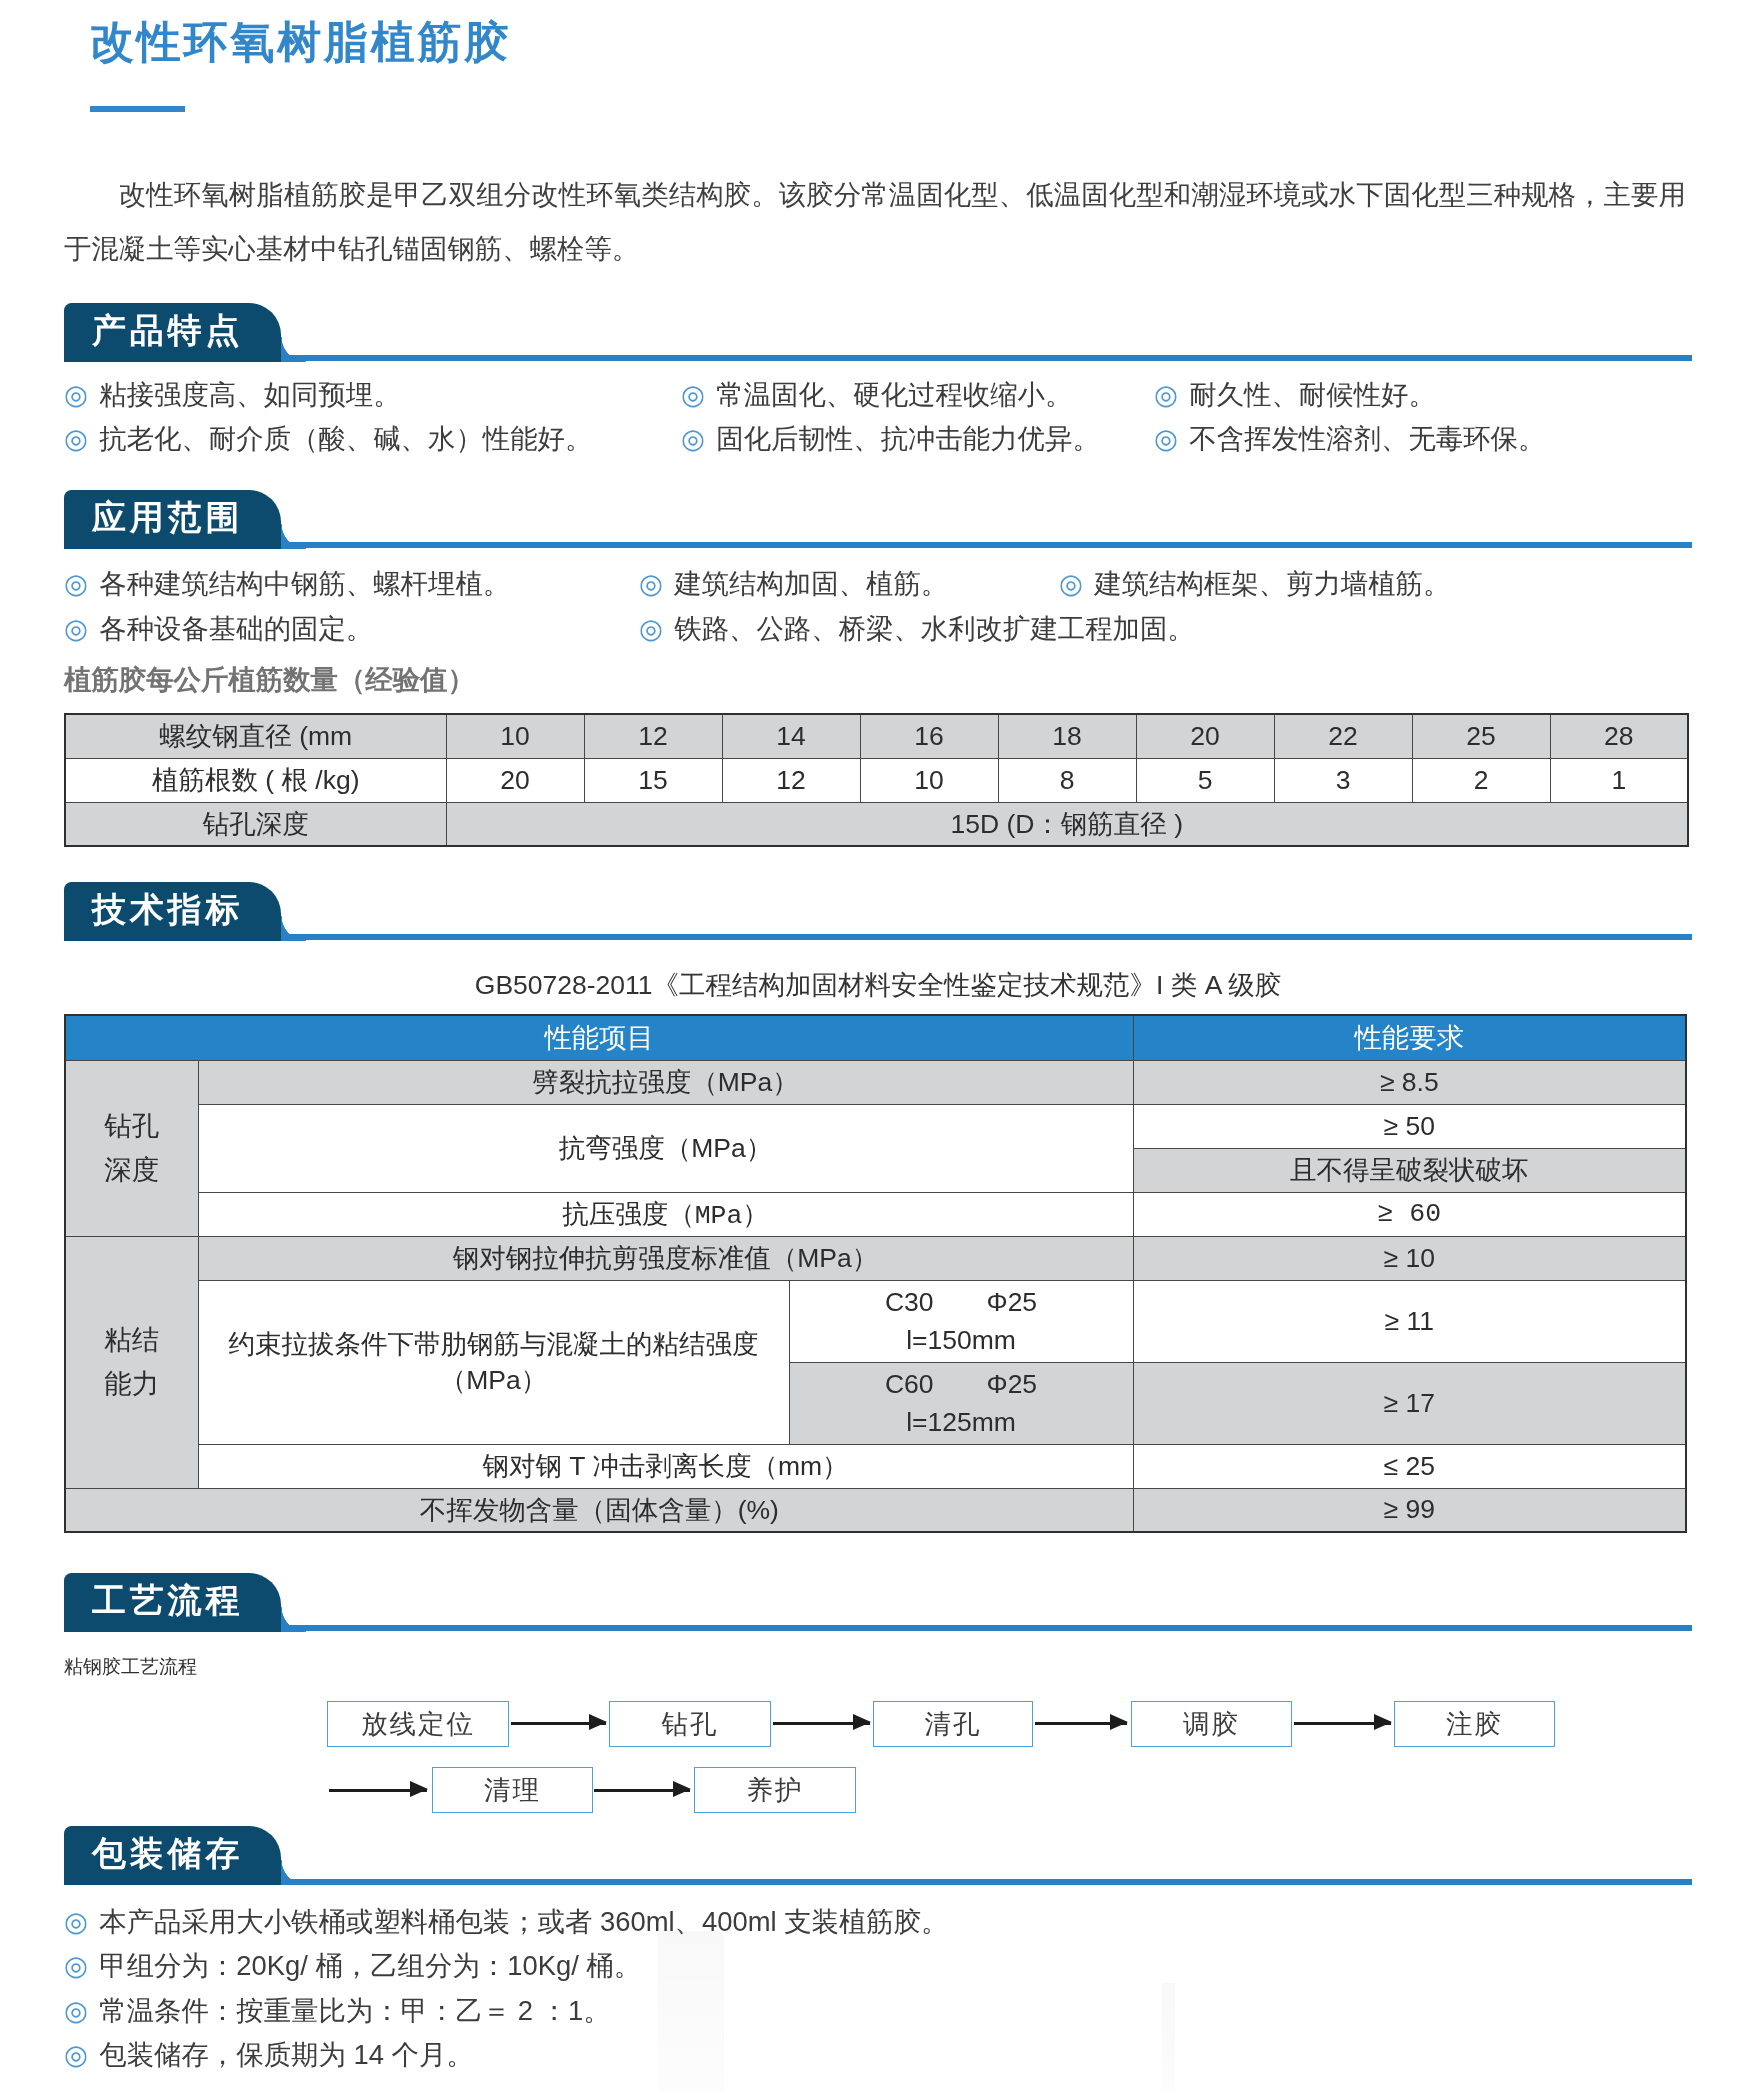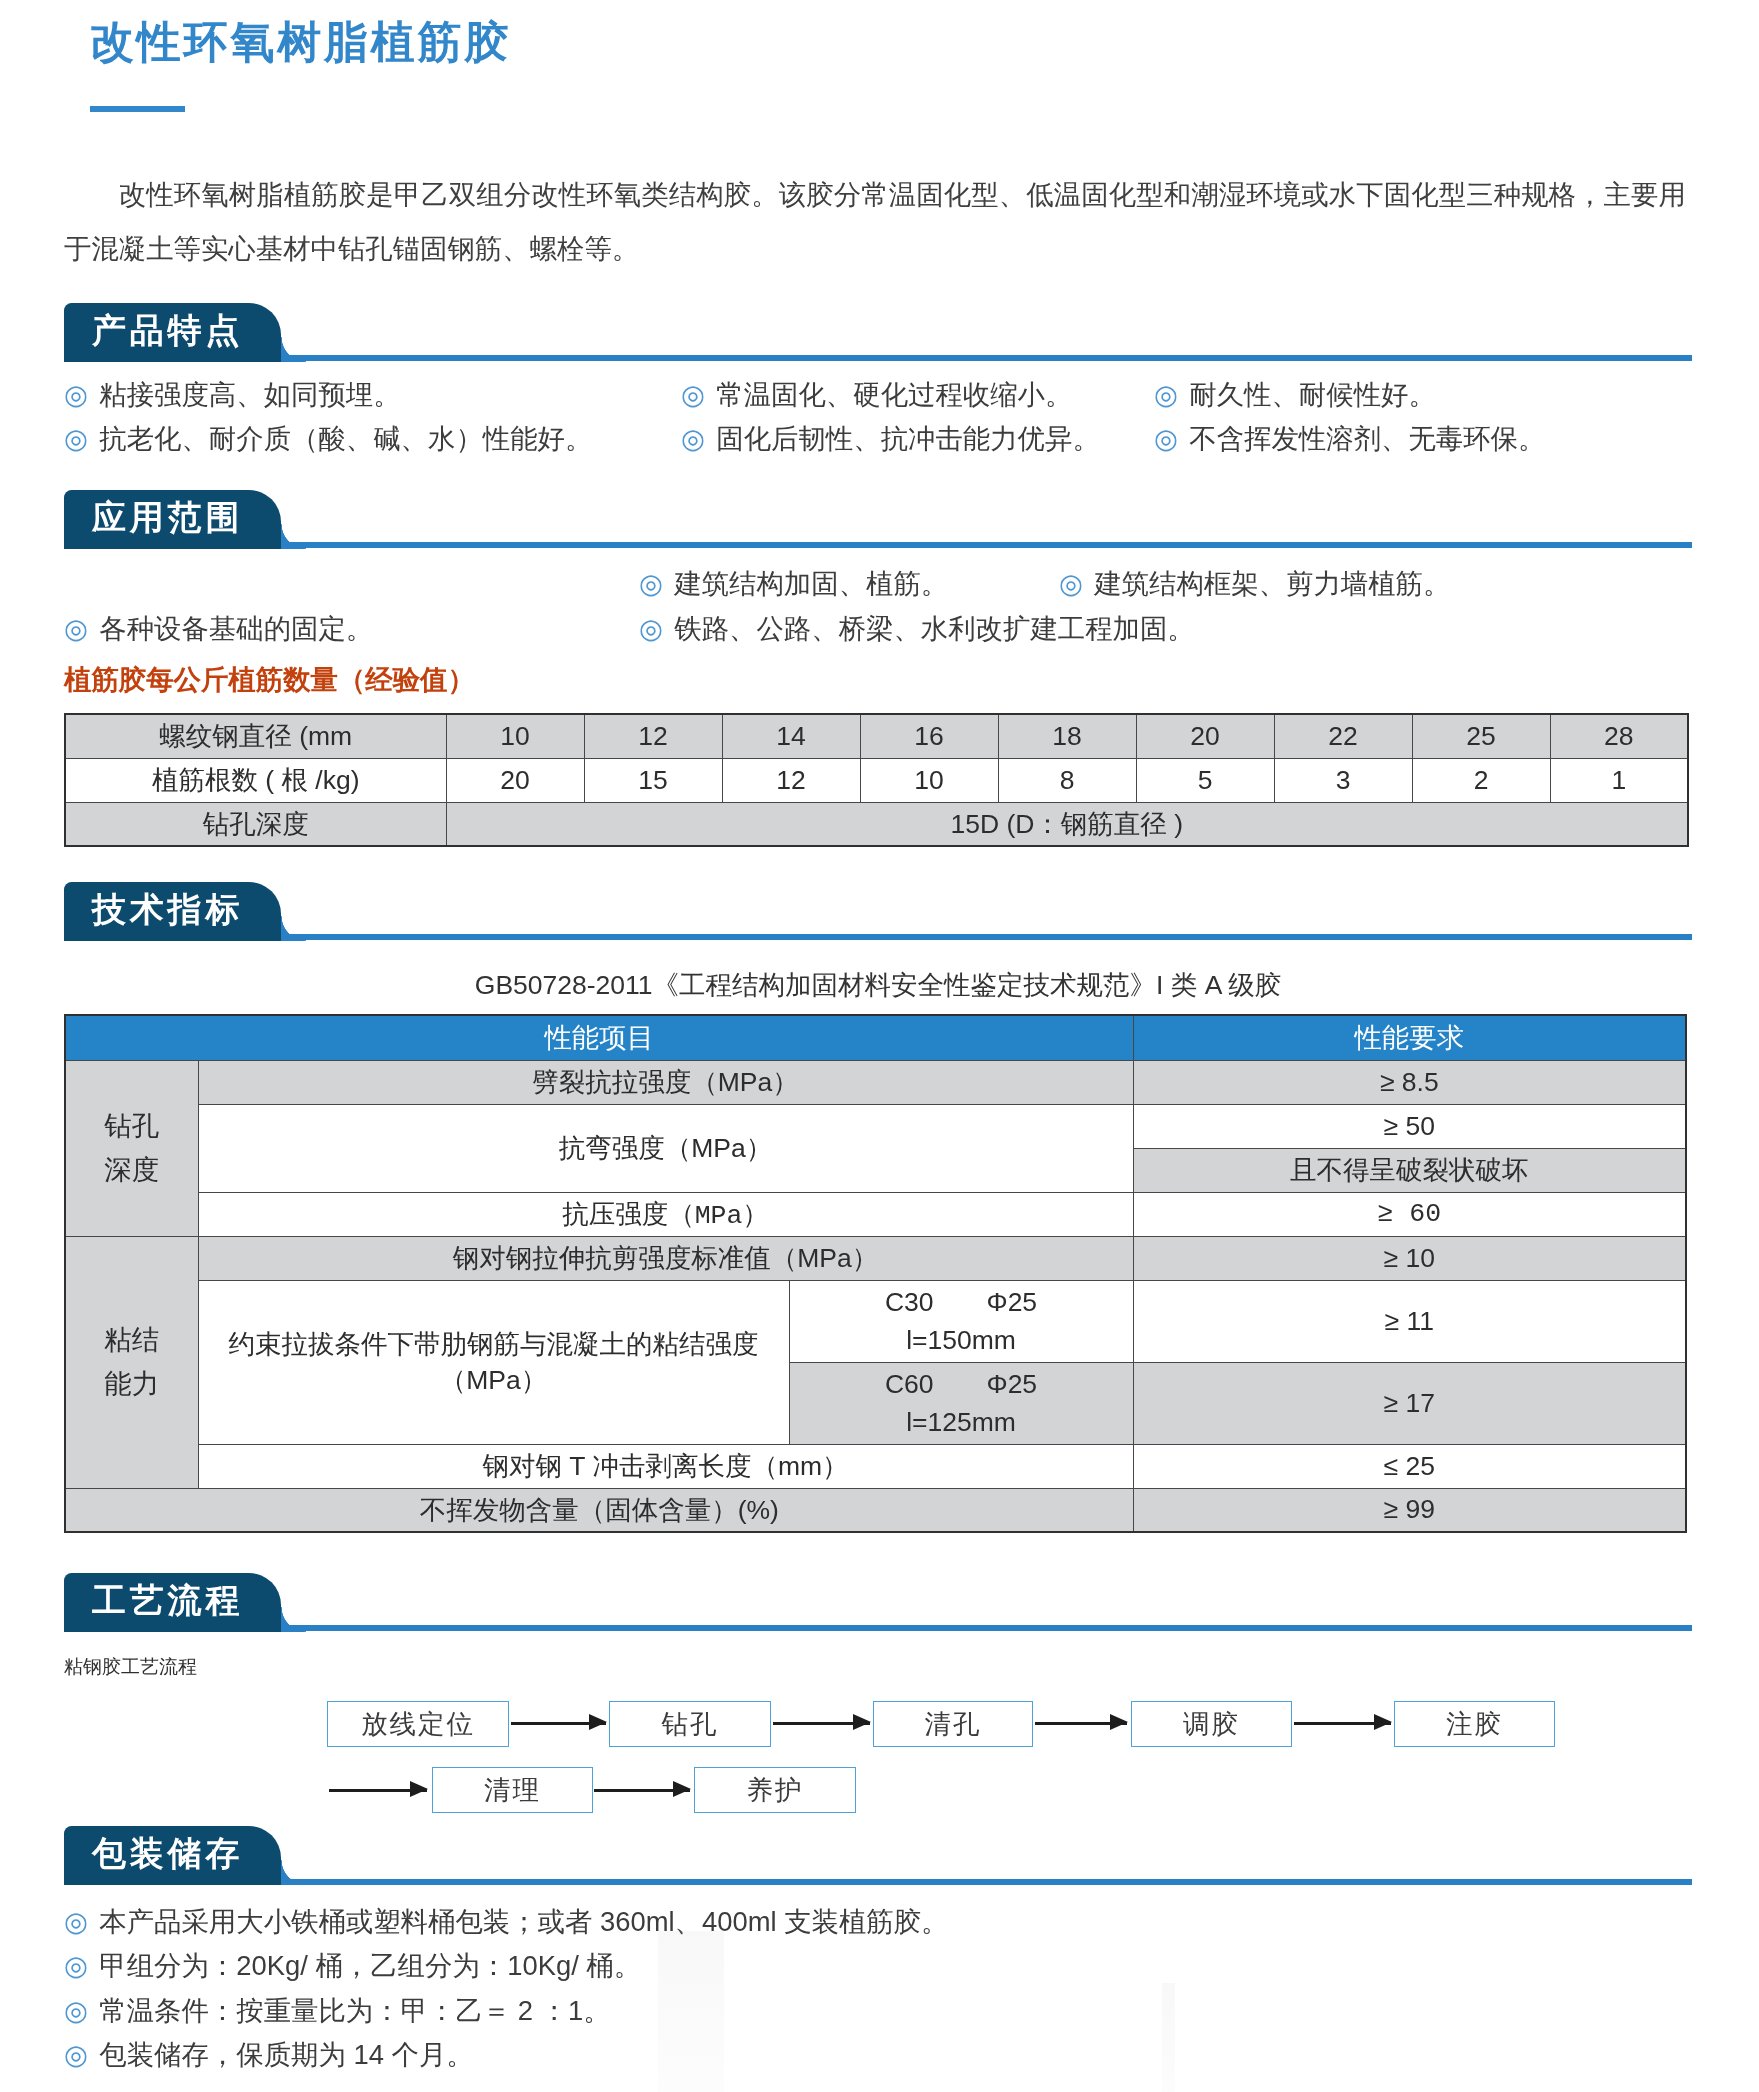--- a/index.html
+++ b/index.html
@@ -26,21 +26,21 @@
   .badge::after{
     content:'';position:absolute;right:-24.6px;bottom:0;width:24.6px;height:24.6px;
     background:radial-gradient(circle at 100% 0%, rgba(0,0,0,0) 24px, #2a80c5 24.6px);
   }
   .rule{left:64px;width:1628px;height:5.7px;background:#2a80c5;z-index:1;}
 
   
   .bullet-item{font-size:27.4px;color:#3c3c3c;white-space:nowrap;}
   .bullet{color:#4f97d2;margin-right:11.4px;font-size:27.4px;}
 
-  .bold-label{font-size:27.4px;font-weight:bold;color:#c2410c;}
+  .bold-label{font-size:27.4px;font-weight:bold;color:#737373;}
 
   
   table{border-collapse:collapse;table-layout:fixed;}
   .data-table{border:2.8px solid #303030;}
   .data-table td,.data-table th{
     border:1.9px solid #474747;text-align:center;vertical-align:middle;
     font-size:26.5px;color:#2d2d2d;font-weight:normal;padding:0 5.7px;
     overflow:hidden;
   }
   .gray{background:#d2d4d6;}
@@ -78,20 +78,21 @@
   <div class="abs bullet-item" style="left:0px;top:44px;"><span class="bullet">◎</span><span>抗老化、耐介质（酸、碱、水）性能好。</span></div>
   <div class="abs bullet-item" style="left:617px;top:0px;"><span class="bullet">◎</span><span>常温固化、硬化过程收缩小。</span></div>
   <div class="abs bullet-item" style="left:617px;top:44px;font-family:Liberation Serif, serif;"><span class="bullet">◎</span><span>固化后韧性、抗冲击能力优异。</span></div>
   <div class="abs bullet-item" style="left:1090px;top:0px;"><span class="bullet">◎</span><span>耐久性、耐候性好。</span></div>
   <div class="abs bullet-item" style="left:1090px;top:44px;"><span class="bullet">◎</span><span>不含挥发性溶剂、无毒环保。</span></div>
 </div>
 
 <div class="abs badge" style="left:64px;top:490px;">应用范围</div>
 <div class="abs rule" style="top:542px;"></div>
 <div class="abs" style="left:64px;top:566px;width:1628px;height:91px;">
+  <div class="abs bullet-item" style="left:0px;top:0px;"><span class="bullet">◎</span><span>各种建筑结构中钢筋、螺杆埋植。</span></div>
   <div class="abs bullet-item" style="left:0px;top:45px;"><span class="bullet">◎</span><span>各种设备基础的固定。</span></div>
   <div class="abs bullet-item" style="left:575px;top:0px;"><span class="bullet">◎</span><span>建筑结构加固、植筋。</span></div>
   <div class="abs bullet-item" style="left:575px;top:45px;"><span class="bullet">◎</span><span>铁路、公路、桥梁、水利改扩建工程加固。</span></div>
   <div class="abs bullet-item" style="left:995px;top:0px;"><span class="bullet">◎</span><span>建筑结构框架、剪力墙植筋。</span></div>
 </div>
 <div class="abs bold-label" style="left:64px;top:662px;">植筋胶每公斤植筋数量（经验值）</div>
 
 <div class="abs" style="left:64px;top:713px;">
   <table class="data-table" style="width:1625px;">
     <colgroup>

